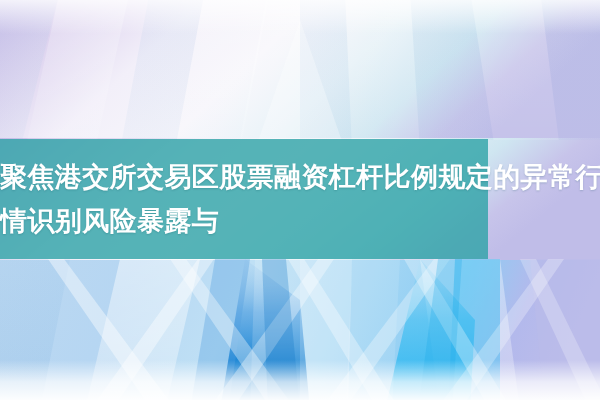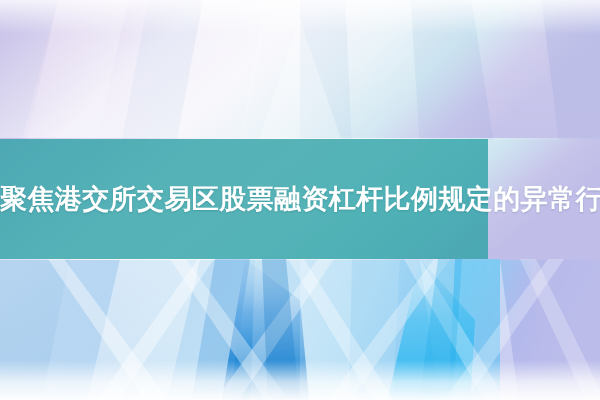--- a/index.html
+++ b/index.html
@@ -188,15 +188,16 @@
 
       <polygon points="262,259 286,259 300,410 268,410" fill="#0b72c6" opacity="0.28"></polygon>
       <polygon points="438,259 462,259 452,410 418,410" fill="#13a5e8" opacity="0.26"></polygon>
 
       <rect x="0" y="360" width="600" height="40" fill="url(#gFade)"></rect>
     </g>
   </svg>
 
   <div id="caption-band">
     <div class="title-line">聚焦港交所交易区股票融资杠杆比例规定的异常行</div>
+    <div class="title-line">情识别风险暴露与</div>
   </div>
 
 </div>
 
 </body></html>

